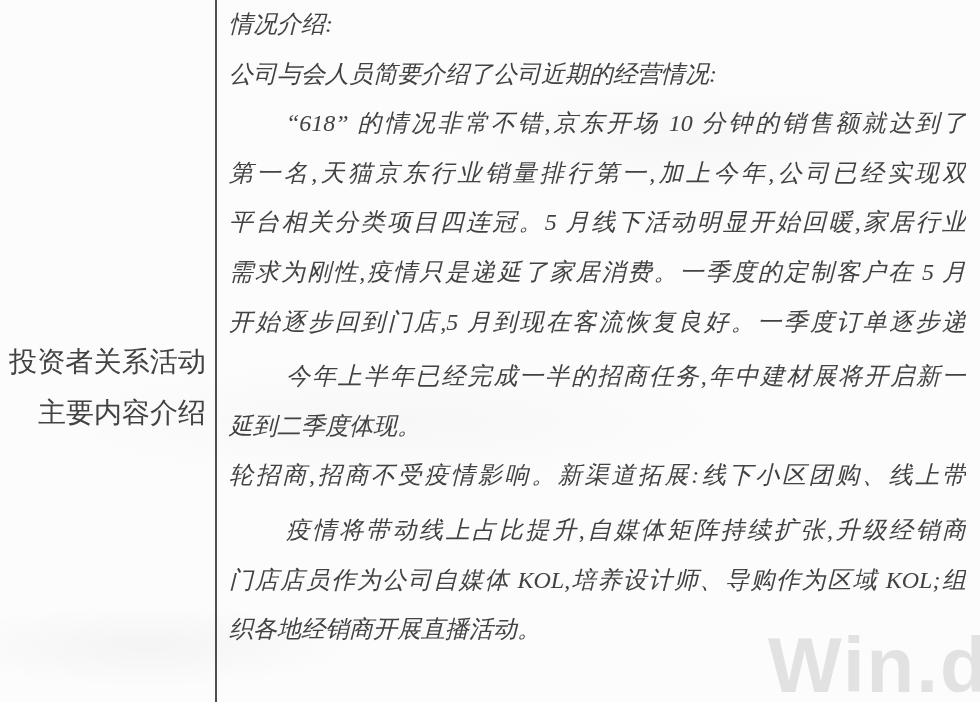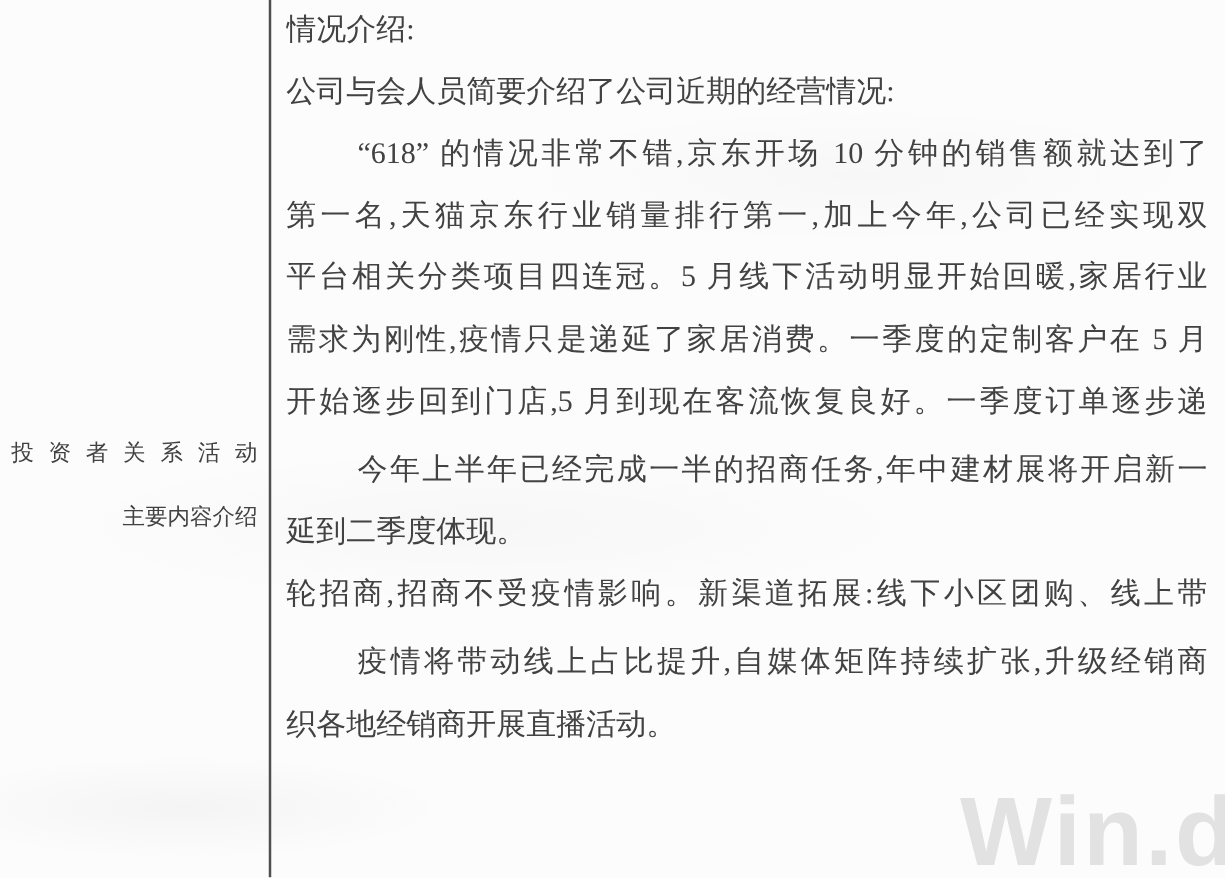--- a/index.html
+++ b/index.html
@@ -31,21 +31,21 @@
     top: 0;
     width: 2px;
     height: 702px;
     background: var(--divider, #4f4f4f);
   }
   .left-cell {
     position: absolute;
     left: 9px;
     top: 347px;
     width: 197px;
-    font-size: 18px;
+    font-size: 28px;
   }
   .left-line1 {
     line-height: 30px;
     text-align: justify;
     text-align-last: justify;
     margin-bottom: 21px;
   }
   .left-line2 {
     line-height: 30px;
     text-align: right;
@@ -55,20 +55,21 @@
     left: 229px;
     top: 0;
     width: 737px;
     font-size: 24px;
   }
   .rline {
     height: 49.6px;
     line-height: 49.6px;
     overflow: hidden;
     text-align: left;
+    font-style: italic;
   }
   .rline.full {
     text-align: justify;
     text-align-last: justify;
   }
   .rline.ind {
     text-indent: 57px;
   }
   .rline.pgap {
     margin-top: 5px;
@@ -104,16 +105,17 @@
   <div class="rline">公司与会人员简要介绍了公司近期的经营情况:</div>
   <div class="rline full ind">“618” 的情况非常不错,京东开场 10 分钟的销售额就达到了</div>
   <div class="rline full">第一名,天猫京东行业销量排行第一,加上今年,公司已经实现双</div>
   <div class="rline full">平台相关分类项目四连冠。5 月线下活动明显开始回暖,家居行业</div>
   <div class="rline full">需求为刚性,疫情只是递延了家居消费。一季度的定制客户在 5 月</div>
   <div class="rline full">开始逐步回到门店,5 月到现在客流恢复良好。一季度订单逐步递</div>
   <div class="rline full ind pgap">今年上半年已经完成一半的招商任务,年中建材展将开启新一</div>
   <div class="rline">延到二季度体现。</div>
   <div class="rline full">轮招商,招商不受疫情影响。新渠道拓展:线下小区团购、线上带</div>
   <div class="rline full ind pgap">疫情将带动线上占比提升,自媒体矩阵持续扩张,升级经销商</div>
+  <div class="rline full">门店店员作为公司自媒体 KOL,培养设计师、导购作为区域 KOL;组</div>
   <div class="rline">织各地经销商开展直播活动。</div>
 </div>
 
 <div class="watermark">Win.d</div>
 
 </body></html>

